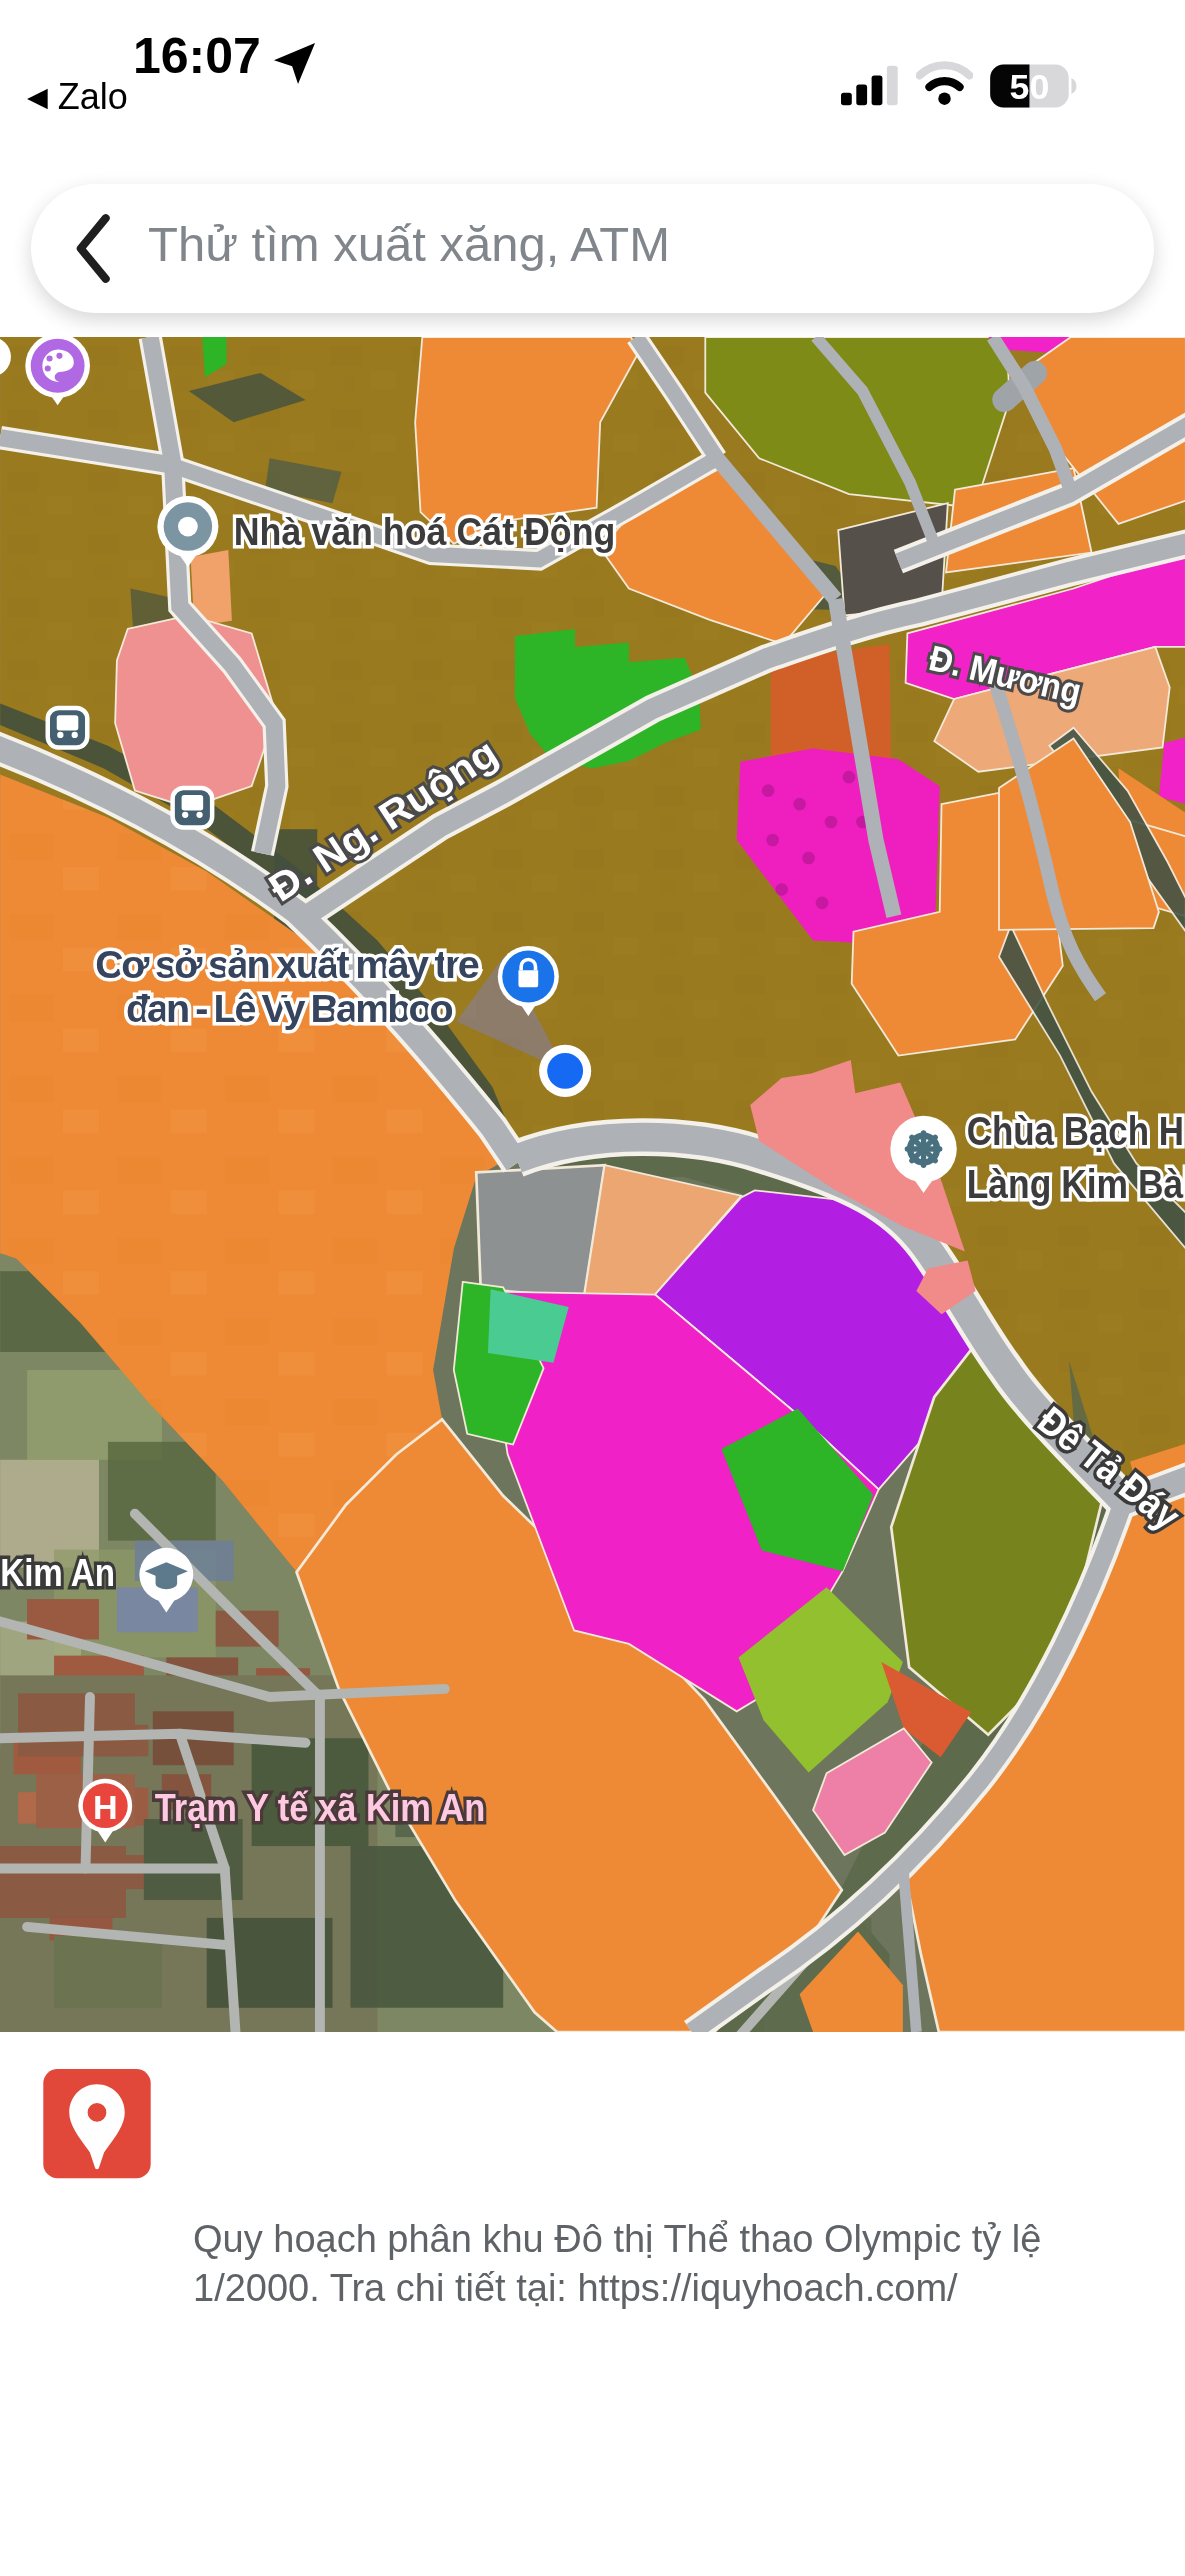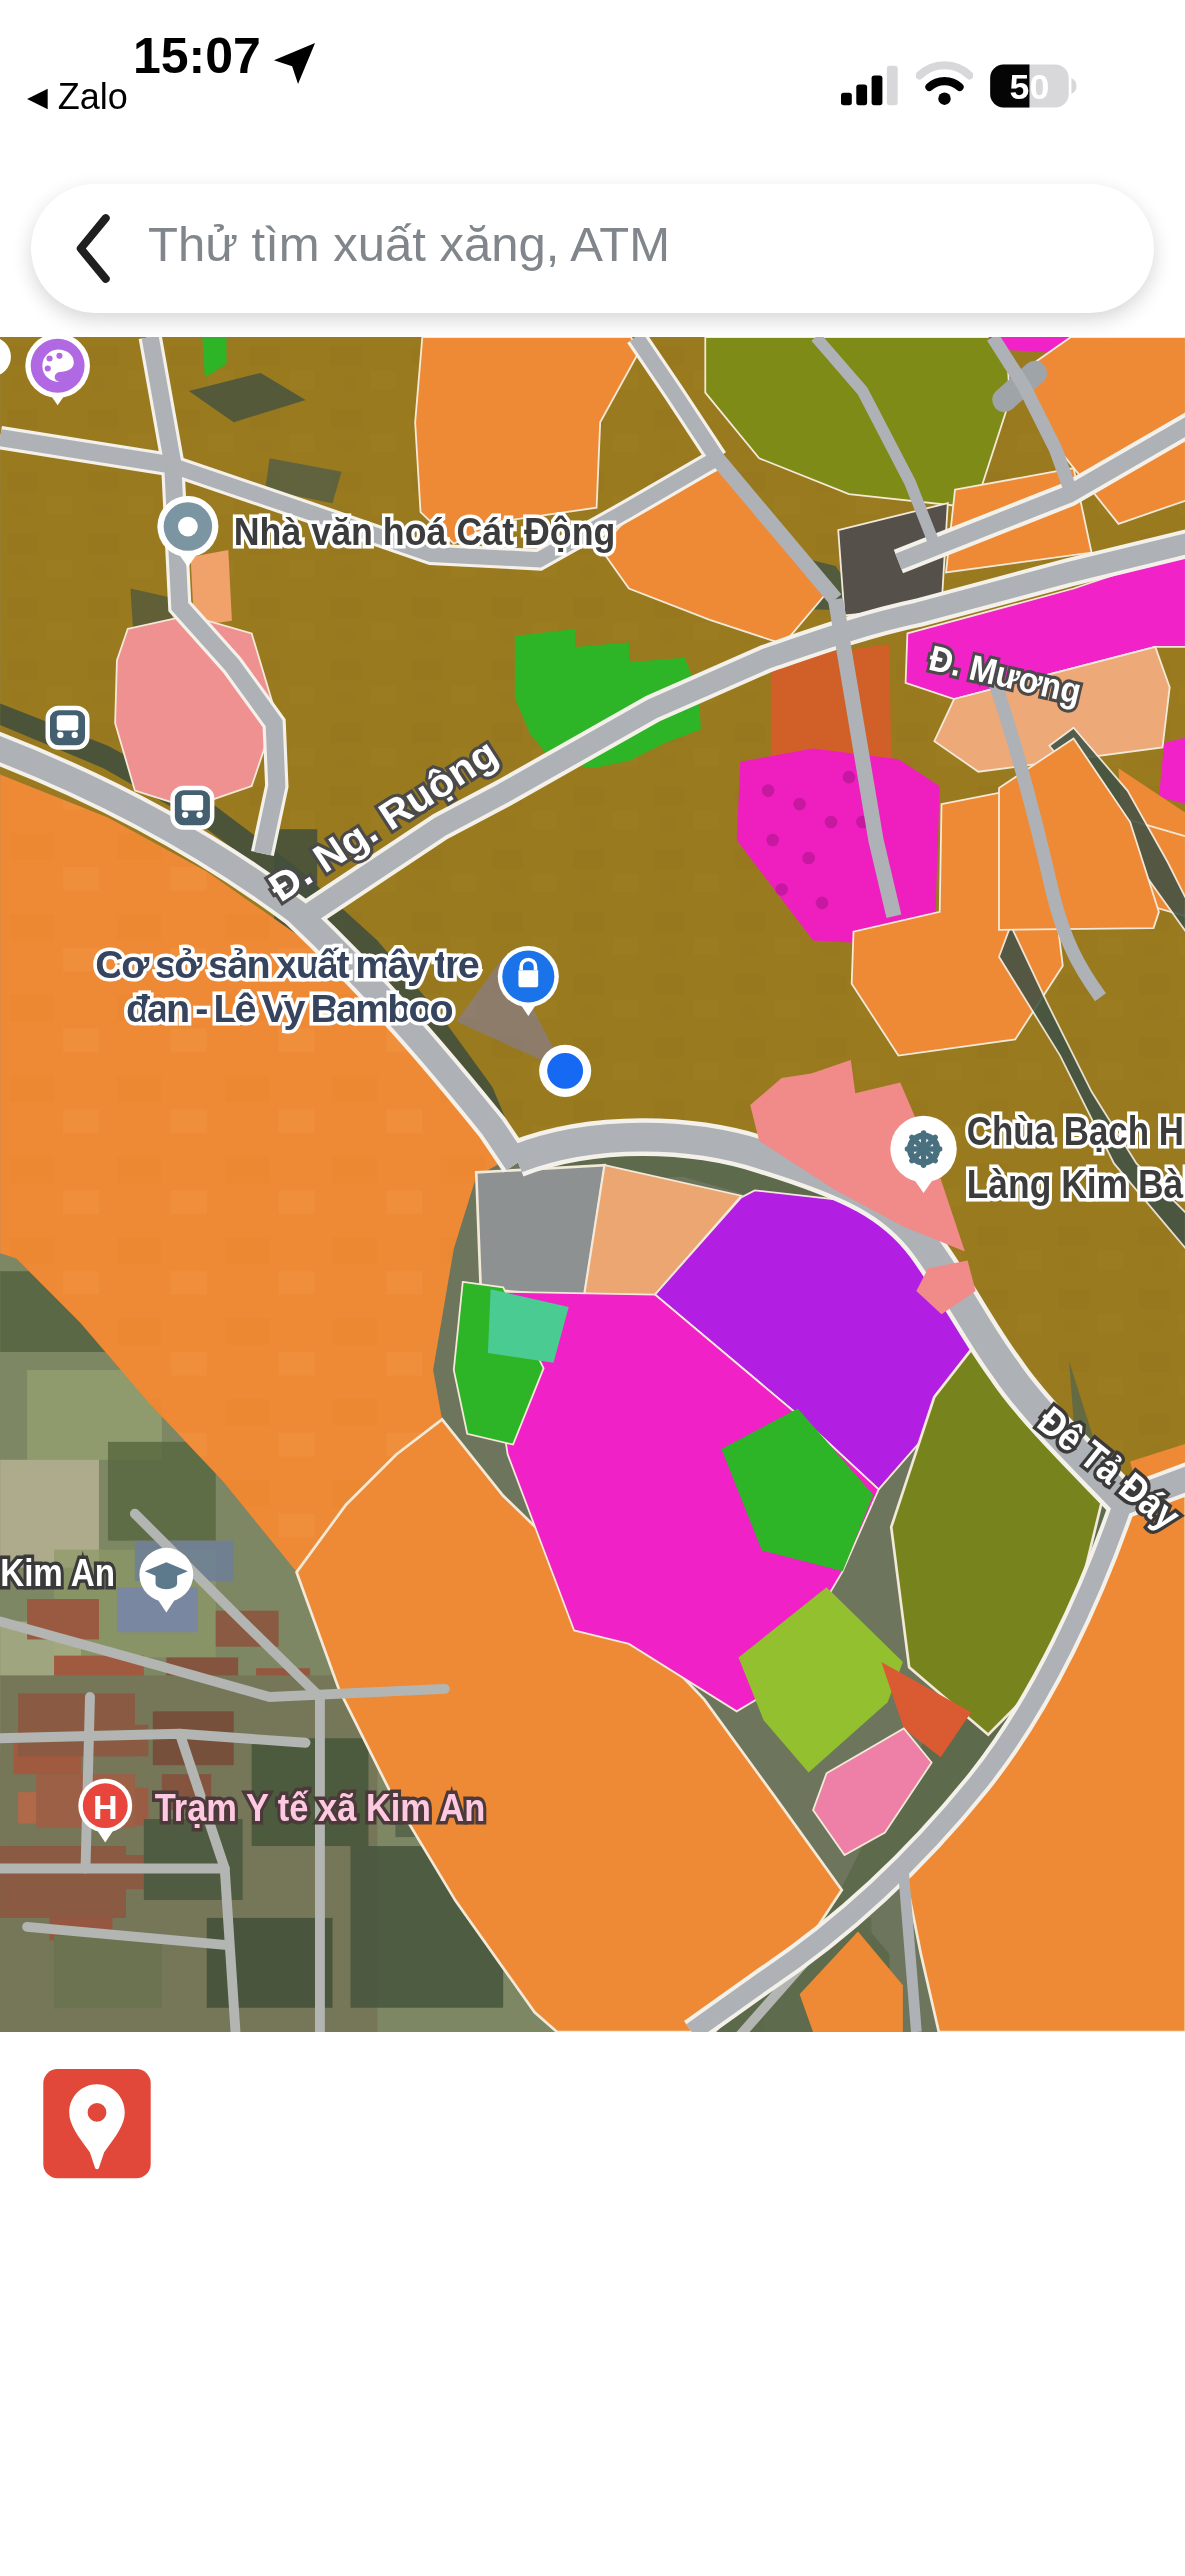--- a/index.html
+++ b/index.html
@@ -3,21 +3,21 @@
 <meta charset="utf-8">
 <style>
   html,body{margin:0;padding:0;background:#fff;width:1186px;height:2576px;overflow:hidden;}
   *{box-sizing:border-box;font-family:"Liberation Sans",sans-serif;}
   .abs{position:absolute;}
 </style>
 </head>
 <body>
 <div style="position:relative;width:1186px;height:2576px;background:#fff;">
 
-<div class="abs" style="left:133px;top:27px;font-size:50px;font-weight:700;color:#000;letter-spacing:0px;">15:07</div>
+<div class="abs" style="left:133px;top:27px;font-size:50px;font-weight:700;color:#000;letter-spacing:0px;">16:07</div>
 
 <svg class="abs" style="left:271px;top:40px;" width="47" height="47" viewBox="0 0 24 24">
       <path d="M22.5 1.5 1.5 10.4l9.3 3 3 9.1z" fill="#000"></path>
     </svg>
 
 <div class="abs" style="left:27px;top:76px;font-size:36px;color:#000;"><span style="font-size:27px;vertical-align:2.7px;">◀</span> Zalo</div>
 
 <svg class="abs" style="left:841px;top:63px;" width="63" height="45" viewBox="0 0 70 50">
   <rect x="0" y="33" width="12" height="14" rx="3" fill="#000"></rect>
   <rect x="17" y="24" width="12" height="23" rx="3" fill="#000"></rect>
@@ -362,16 +362,17 @@
 </svg>
 
 <div class="abs" style="left:0;top:2032px;width:1186px;height:544px;background:#fff;"></div>
 
 <svg class="abs" style="left:43px;top:2069px;" width="108" height="111" viewBox="0 0 120 124">
   <rect x="0" y="0" width="120" height="122" rx="16" fill="#e2483a"></rect>
   <path fill-rule="evenodd" d="M60 17 C42.5 17 29 31 29 48.5 C29 62 38.5 74.5 52 93 L58 111 a2.5 2.5 0 0 0 4 0 L68 93 C81.5 74.5 91 62 91 48.5 C91 31 77.5 17 60 17 Z M60 38 a10.5 10.5 0 1 1 0 21 a10.5 10.5 0 1 1 0-21 Z" fill="#fff"></path>
 </svg>
 
 
+<div class="abs" style="left:193px;top:2215px;width:907px;font-size:38px;line-height:49px;color:#5f6368;">Quy hoạch phân khu Đô thị Thể thao Olympic tỷ lệ 1/2000. Tra chi tiết tại: https://iquyhoach.com/</div>
 
 
 </div>
 
 
 </body></html>

